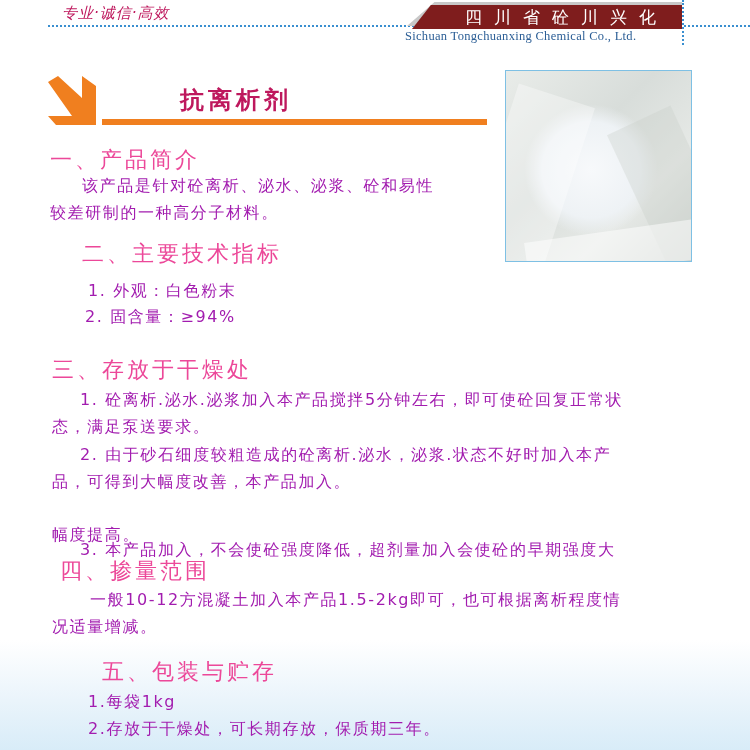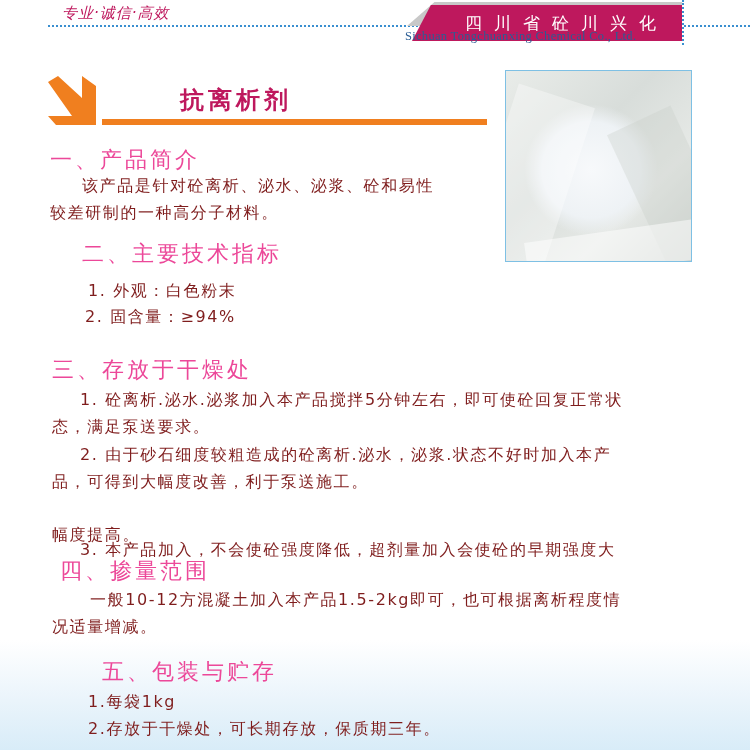--- a/index.html
+++ b/index.html
@@ -27,22 +27,22 @@
       position: absolute; left: 682px; top: 0; height: 45px; width: 0;
       border-left: 2px dotted #3a8fd0; z-index: 3;
     }
     .banner-shadow {
       position: absolute; left: 407px; top: 2px; width: 275px; height: 24px;
       background: #c8c8c8;
       clip-path: polygon(10% 0, 100% 0, 100% 100%, 0 100%);
       z-index: 1;
     }
     .banner {
-      position: absolute; left: 412px; top: 5px; width: 270px; height: 36px;
-      background: #be185d;
+      position: absolute; left: 412px; top: 5px; width: 270px; height: 24px;
+      background: #7f1d1d;
       clip-path: polygon(7% 0, 100% 0, 100% 100%, 0 100%);
       z-index: 2;
       display: flex; align-items: center; justify-content: flex-end;
       padding-right: 14px; box-sizing: border-box;
     }
     .banner-title {
       font-family: "DejaVu Serif", serif; color: #ffffff; font-size: 17px;
       letter-spacing: 12px; white-space: nowrap;
     }
     .company-en {
@@ -64,21 +64,21 @@
       border: 1px solid #7ec0e4; overflow: hidden; z-index: 2;
       background:
         radial-gradient(ellipse 48% 46% at 46% 52%, #f7f9fb 0%, #eef2f5 55%, rgba(230,234,236,0) 75%),
         linear-gradient(135deg, #e9ece9 0%, #d8ddda 40%, #e6e9e6 70%, #cfd4d0 100%);
     }
     .photo .fold1 { position:absolute; left:-20px; top:20px; width:80px; height:200px; background:rgba(255,255,255,0.35); transform: rotate(18deg); }
     .photo .fold2 { position:absolute; right:-25px; top:40px; width:70px; height:200px; background:rgba(200,205,200,0.35); transform: rotate(-25deg); }
     .photo .fold3 { position:absolute; left:20px; bottom:-10px; width:170px; height:40px; background:rgba(255,255,255,0.5); transform: rotate(-8deg); }
     .section { position: absolute; z-index: 2; }
     .h { font-size: 22px; font-weight: normal; color: #ec4899; letter-spacing: 3px; white-space: nowrap; }
-    .p { font-size: 16px; color: #7f1d1d; letter-spacing: 1.6px; line-height: 27px; white-space: nowrap; }
+    .p { font-size: 16px; color: #a21caf; letter-spacing: 1.6px; line-height: 27px; white-space: nowrap; }
   </style>
 </head>
 <body>
 
 <div class="bottom-grad"></div>
 
 <div class="slogan">专业·诚信·高效</div>
 <div class="dotted-rule"></div>
 <div class="banner-shadow"></div>
 <div class="banner">
@@ -104,21 +104,21 @@
 <div class="section p" style="left:50px; top:199px;">较差研制的一种高分子材料。</div>
 
 <div class="section h" style="left:53px; top:239px;margin-left:29px;">二、主要技术指标</div>
 <div class="section p" style="left:88px; top:277px;">1. 外观：白色粉末</div>
 <div class="section p" style="left:85px; top:303px;">2. 固含量：≥94%</div>
 
 <div class="section h" style="left:52px; top:355px;">三、存放于干燥处</div>
 <div class="section p" style="left:80px; top:386px;">1. 砼离析.泌水.泌浆加入本产品搅拌5分钟左右，即可使砼回复正常状</div>
 <div class="section p" style="left:52px; top:413px;">态，满足泵送要求。</div>
 <div class="section p" style="left:80px; top:441px;">2. 由于砂石细度较粗造成的砼离析.泌水，泌浆.状态不好时加入本产</div>
-<div class="section p" style="left:52px; top:468px;">品，可得到大幅度改善，利于泵送施工。</div>
+<div class="section p" style="left:52px; top:468px;">品，可得到大幅度改善，本产品加入。</div>
 <div class="section p" style="left:80px; top:495px;margin-top:41px;">3. 本产品加入，不会使砼强度降低，超剂量加入会使砼的早期强度大</div>
 <div class="section p" style="left:52px; top:521px;">幅度提高。</div>
 
 <div class="section h" style="left:60px; top:556px;">四、掺量范围</div>
 <div class="section p" style="left:90px; top:586px;">一般10-12方混凝土加入本产品1.5-2kg即可，也可根据离析程度情</div>
 <div class="section p" style="left:52px; top:613px;">况适量增减。</div>
 
 <div class="section h" style="left:62px; top:657px;margin-left:40px;">五、包装与贮存</div>
 <div class="section p" style="left:88px; top:688px;">1.每袋1kg</div>
 <div class="section p" style="left:88px; top:715px;">2.存放于干燥处，可长期存放，保质期三年。</div>

